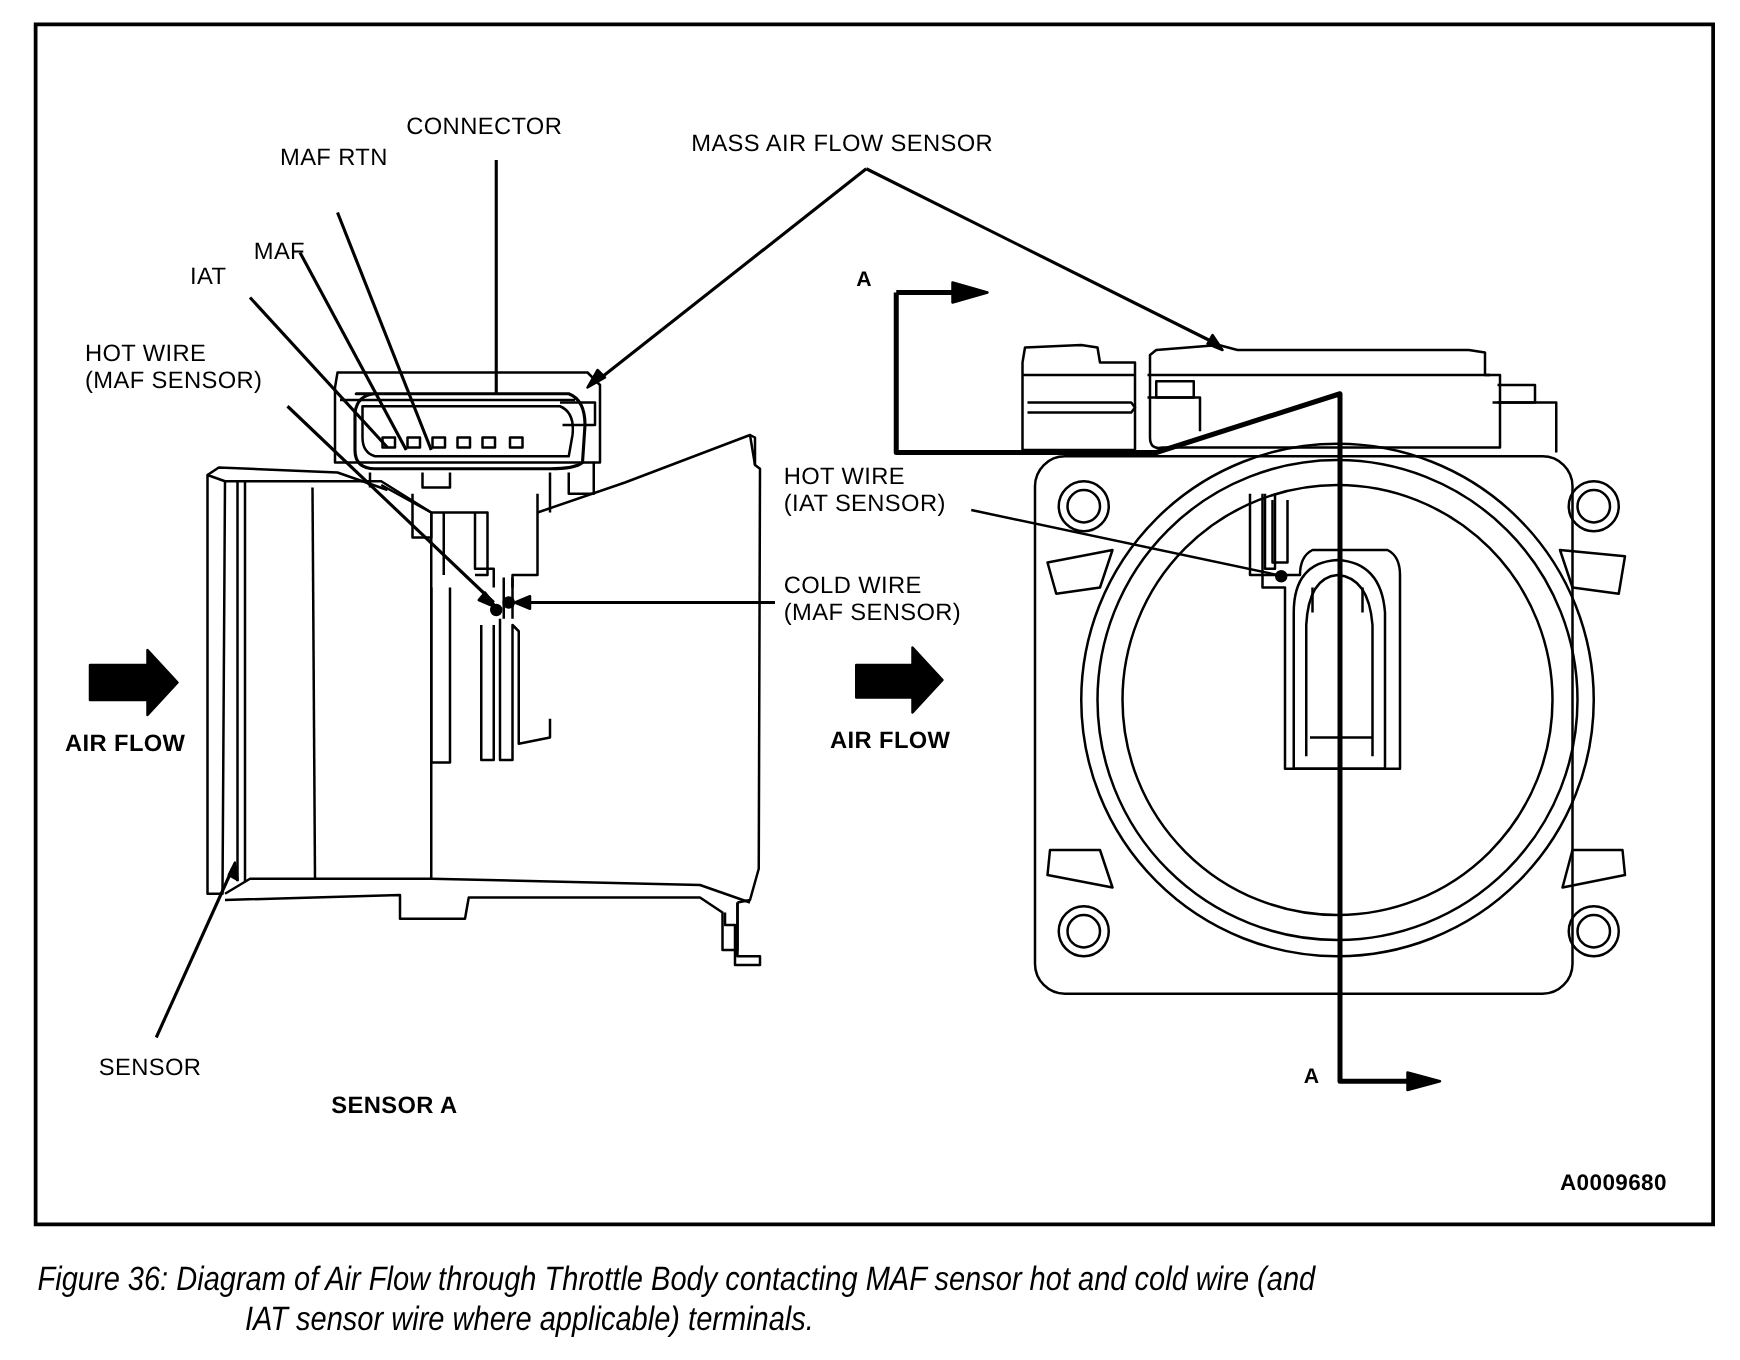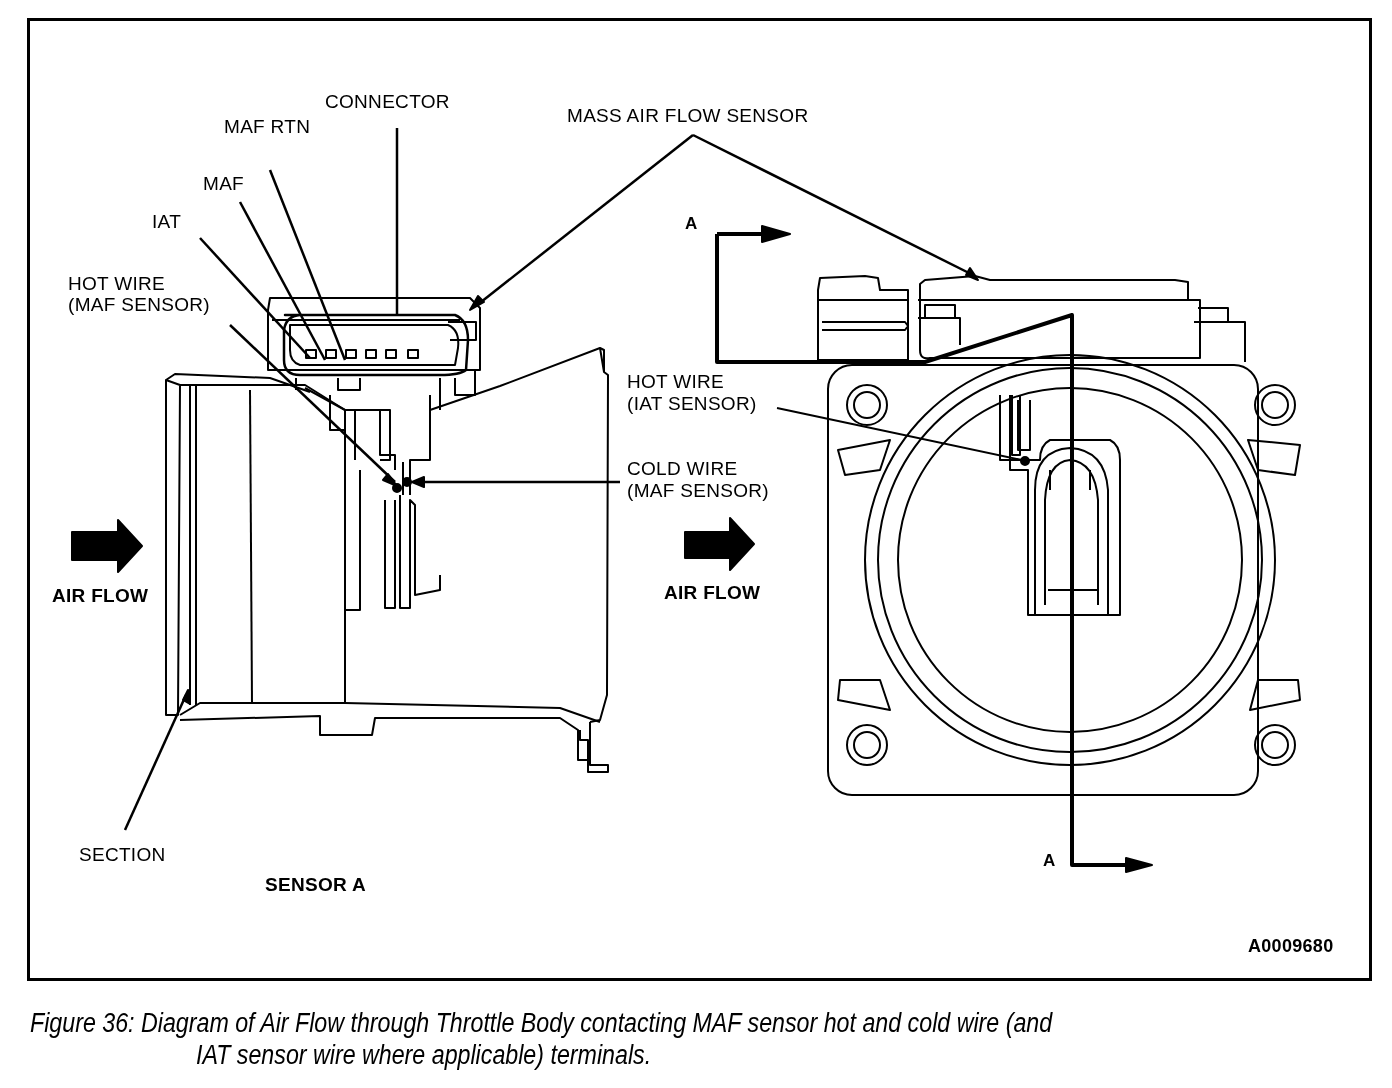--- a/index.html
+++ b/index.html
@@ -143,31 +143,31 @@
     <path d="M717 234 L765 234"></path>
   </g>
   <path d="M762 226 L790 234 L762 242 Z" fill="#000"></path>
   <path d="M1126 858 L1152 865 L1126 872 Z" fill="#000"></path>
 
   <path d="M777 408 L1022 460" stroke-width="2"></path>
 </svg>
 
 <div class="lbl" style="left:325px;top:91px">CONNECTOR</div>
 <div class="lbl" style="left:224px;top:116px">MAF RTN</div>
-<div class="lbl" style="left:203px;top:173px">MAF</div>
+<div class="lbl" style="left:203px;top:191px">MAF</div>
 <div class="lbl" style="left:152px;top:211px">IAT</div>
 <div class="lbl" style="left:68px;top:273px">HOT WIRE</div>
 <div class="lbl" style="left:68px;top:294px">(MAF SENSOR)</div>
-<div class="lbl" style="left:567px;top:105px">MASS AIR FLOW SENSOR</div>
+<div class="lbl" style="left:553px;top:105px">MASS AIR FLOW SENSOR</div>
 <div class="lbl bold" style="left:685px;top:213px;font-size:17px">A</div>
 <div class="lbl" style="left:627px;top:371px">HOT WIRE</div>
 <div class="lbl" style="left:627px;top:393px">(IAT SENSOR)</div>
 <div class="lbl" style="left:627px;top:458px">COLD WIRE</div>
 <div class="lbl" style="left:627px;top:480px">(MAF SENSOR)</div>
 <div class="lbl bold" style="left:52px;top:585px">AIR FLOW</div>
 <div class="lbl bold" style="left:664px;top:582px">AIR FLOW</div>
-<div class="lbl" style="left:79px;top:844px">SECTION</div>
+<div class="lbl" style="left:79px;top:844px">SENSOR</div>
 <div class="lbl bold" style="left:265px;top:874px">SENSOR A</div>
 <div class="lbl bold" style="left:1043px;top:850px;font-size:17px">A</div>
 <div class="lbl bold" style="left:1248px;top:935px;font-size:18px">A0009680</div>
 
 <div class="caption">Figure 36: Diagram of Air Flow through Throttle Body contacting MAF sensor hot and cold wire (and</div>
 <div class="caption2">IAT sensor wire where applicable) terminals.</div>
 
 </body></html>

